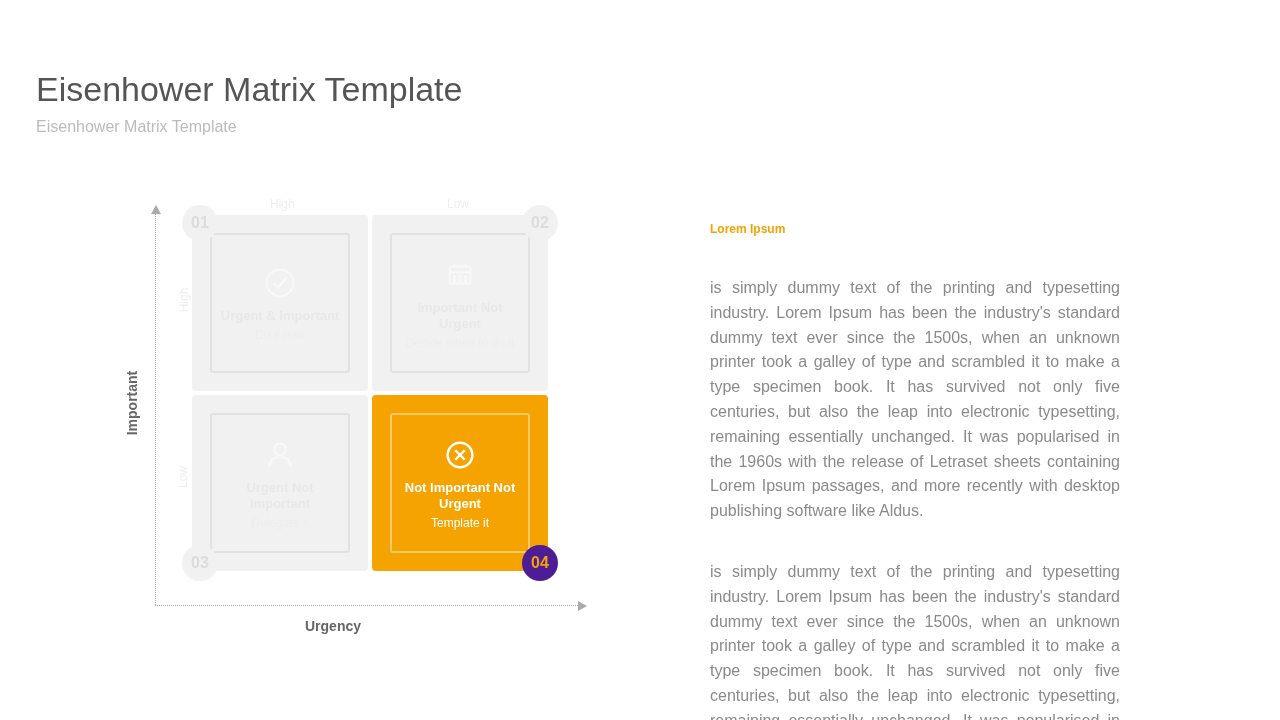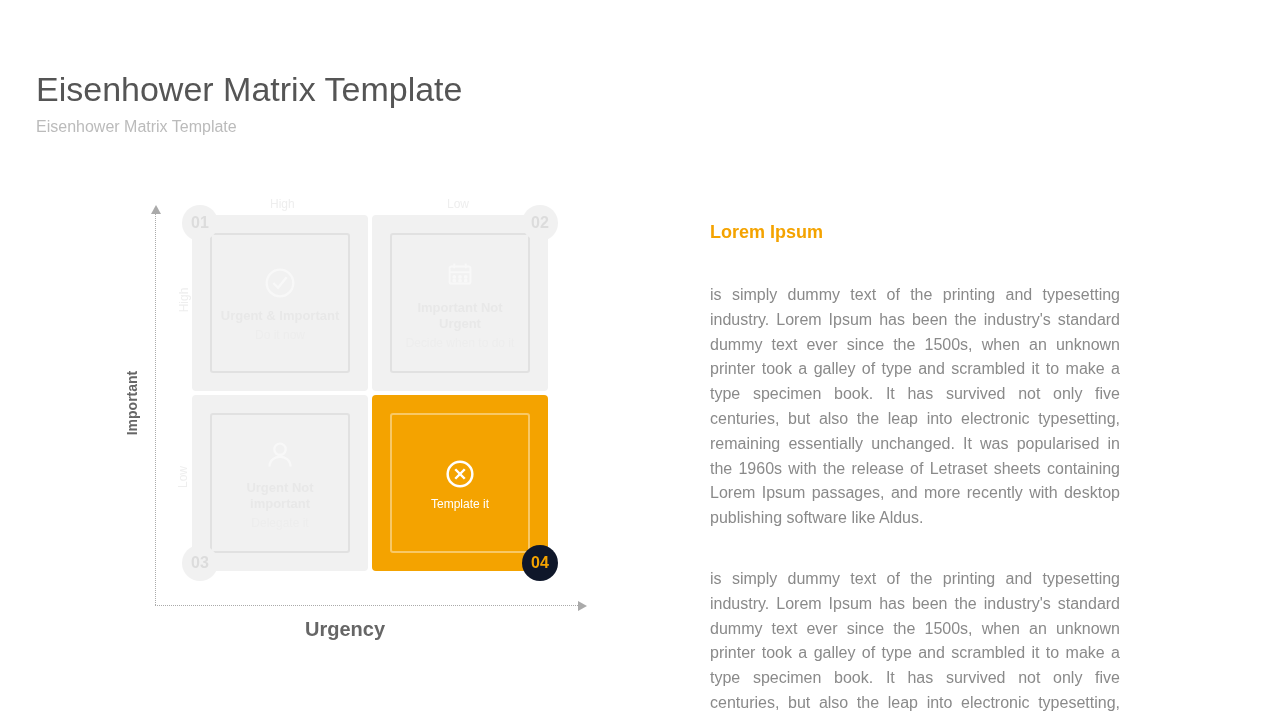--- a/index.html
+++ b/index.html
@@ -69,21 +69,21 @@
     transform: rotate(-90deg) translate(0,0);
     transform-origin: center;
     font-size: 14px;
     color: #666;
     font-weight: 600;
   }
   .x-label {
     position: absolute;
     left: 305px;
     top: 618px;
-    font-size: 20px;
+    font-size: 14px;
     color: #666;
     font-weight: 600;
   }
 
   
   .tick { color:#eee; font-size:12px; position:absolute; font-weight:500; }
   .tick.top-high  { left:270px; top:197px; }
   .tick.top-low   { left:447px; top:197px; }
   .tick.left-high { left:172px; top:293px; transform: rotate(-90deg); }
   .tick.left-low  { left:172px; top:470px; transform: rotate(-90deg); }
@@ -135,35 +135,35 @@
     background:#f1f1f1;
     color:#dcdcdc;
     font-weight:700;
     font-size:16px;
     display:flex; align-items:center; justify-content:center;
     z-index:2;
   }
   .num.tl{ top:-10px;  left:-10px; }
   .num.tr{ top:-10px;  right:-10px; }
   .num.bl{ bottom:-10px;  left:-10px; }
-  .num.br{ bottom:-10px; right:-10px; color:#f4a300; background:#0f172a;}
+  .num.br{ bottom:-10px; right:-10px; color:#f4a300; background:#4c1d95;}
   .cell .icon { width:38px; height:38px; opacity:.5; }
   .cell.active .icon { opacity:1; }
   .cell .icon svg { width:100%; height:100%; }
 
   
   .right-col {
     position:absolute;
     left: 710px;
     top: 222px;
     width: 410px;
   }
   .right-title {
     color:#f4a300;
-    font-size:18px;
+    font-size:12px;
     font-weight:600;
     margin-bottom:40px;
   }
   .right-body {
     color:#8a8a8a;
     font-size:16px;
     line-height:1.55;
     text-align:justify;
     margin-bottom:36px;
   }
@@ -241,20 +241,21 @@
   <div class="cell active">
     <div class="num br">04</div>
     <div class="inner">
       <span class="icon">
         <svg viewBox="0 0 40 40" fill="none" stroke="#ffffff" stroke-width="2.6">
           <circle cx="20" cy="20" r="13"></circle>
           <line x1="15" y1="15" x2="25" y2="25"></line>
           <line x1="25" y1="15" x2="15" y2="25"></line>
         </svg>
       </span>
+      <div class="q-title">Not Important Not Urgent</div>
       <div class="q-sub">Template it</div>
     </div>
   </div>
 
 </div>
 
 <div class="right-col">
   <div class="right-title">Lorem Ipsum</div>
   <p class="right-body">is simply dummy text of the printing and typesetting industry. Lorem Ipsum has been the industry's standard dummy text ever since the 1500s, when an unknown printer took a galley of type and scrambled it to make a type specimen book. It has survived not only five centuries, but also the leap into electronic typesetting, remaining essentially unchanged. It was popularised in the 1960s with the release of Letraset sheets containing Lorem Ipsum passages, and more recently with desktop publishing software like Aldus.</p>
   <p class="right-body">is simply dummy text of the printing and typesetting industry. Lorem Ipsum has been the industry's standard dummy text ever since the 1500s, when an unknown printer took a galley of type and scrambled it to make a type specimen book. It has survived not only five centuries, but also the leap into electronic typesetting, remaining essentially unchanged. It was popularised in the 1960s with the release of Letraset sheets containing Lorem Ipsum passages, and more recently with desktop publishing software like Aldus</p>

